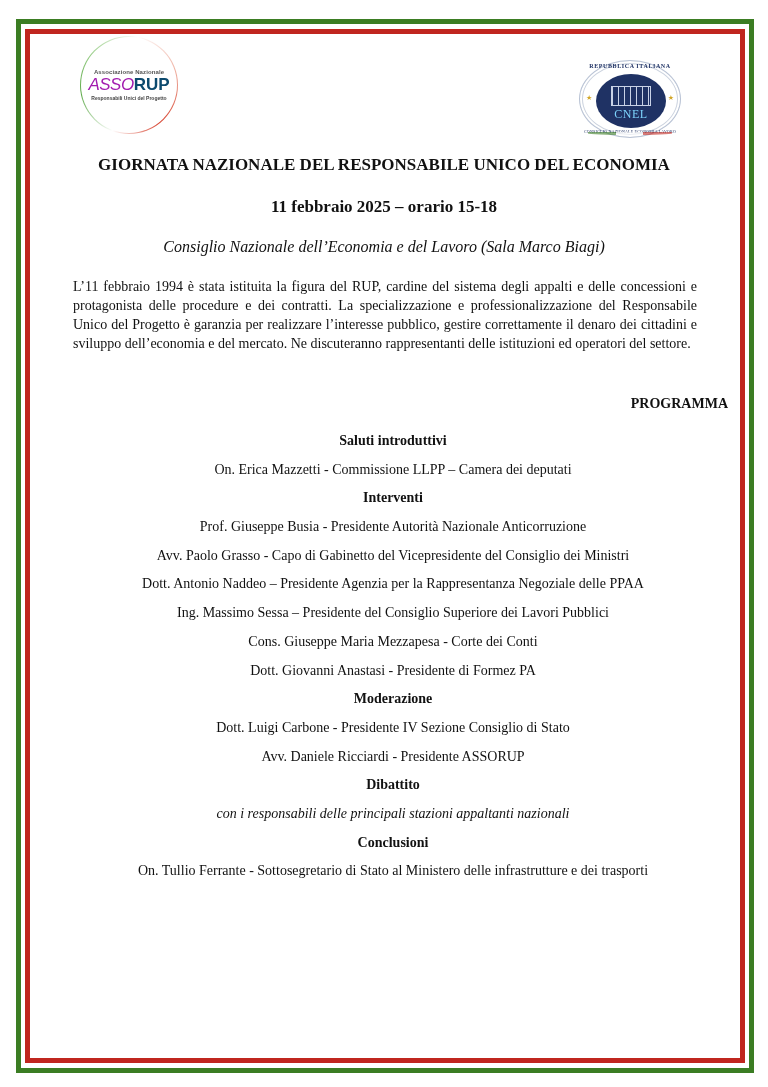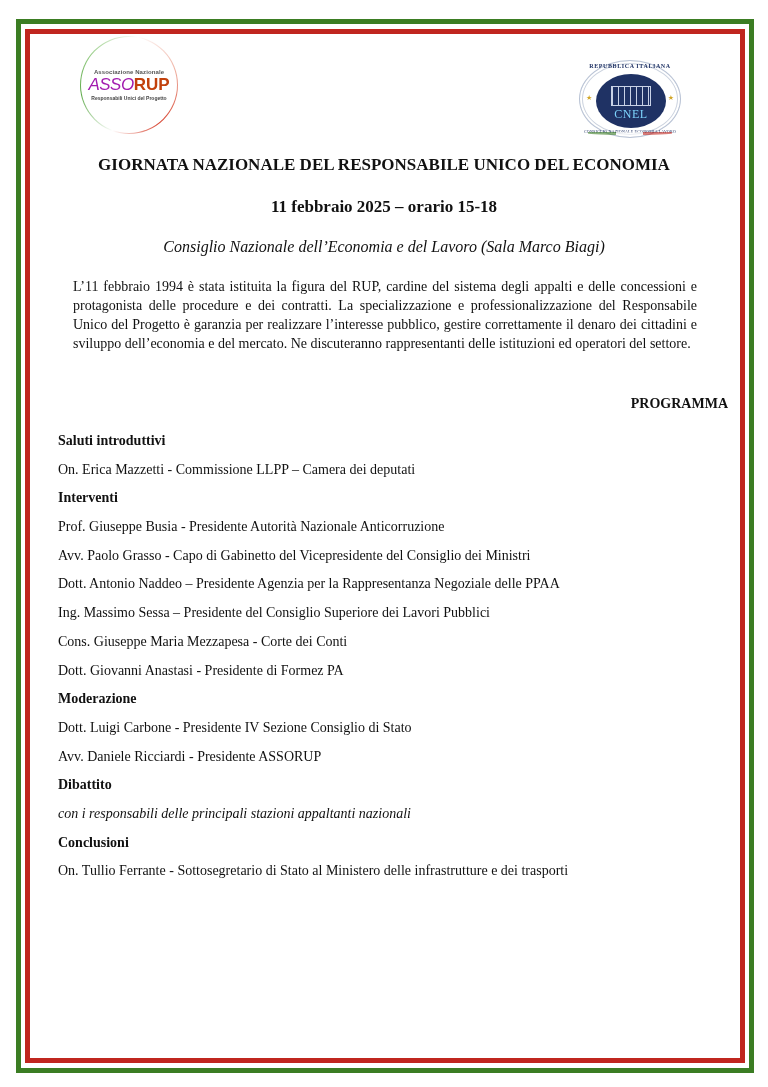--- a/index.html
+++ b/index.html
@@ -24,21 +24,21 @@
       conic-gradient(from 200deg, #ffffff 0deg, #5aa845 60deg, #9bcf8a 110deg, #ffffff 170deg, #f0b5a7 230deg, #d7422e 300deg, #ffffff 360deg);
     display: flex; flex-direction: column; align-items: center; justify-content: center;
   }
   .logo-assorup .inner {
     position: absolute; inset: 1px; border-radius: 50%; background: #fff;
     display: flex; flex-direction: column; align-items: center; justify-content: center;
   }
   .logo-assorup .l1 { font-family: "Liberation Sans", sans-serif; font-size: 6px; font-weight: bold; color: #555; letter-spacing: 0.1px; }
   .logo-assorup .l2 { font-family: "Liberation Sans", sans-serif; font-size: 17px; line-height: 18px; margin: 1px 0; white-space: nowrap; }
   .logo-assorup .l2 .asso { color: #a21caf; font-style: italic; font-weight: normal; letter-spacing: -0.5px; }
-  .logo-assorup .l2 .rup { color: #c2410c; font-weight: bold; }
+  .logo-assorup .l2 .rup { color: #0c4a6e; font-weight: bold; }
   .logo-assorup .l3 { font-family: "Liberation Sans", sans-serif; font-size: 5px; font-weight: bold; color: #444; }
 
   
   .logo-cnel {
     position: absolute; left: 579px; top: 60px; width: 102px; height: 78px;
     border-radius: 50%;
     background: #ffffff;
     border: 1px solid #b8c2d4;
     box-shadow: inset 0 0 0 2px #fff, inset 0 0 0 3px #ccd3df;
   }
@@ -84,21 +84,21 @@
   }
   .intro {
     position: absolute; left: 73px; width: 624px; top: 277px;
     font-size: 14px; line-height: 19.1px; text-align: justify;
   }
   .program-heading {
     position: absolute; left: 40px; width: 688px; top: 395px; text-align: right;
     font-size: 14px; font-weight: bold; line-height: 18px;
   }
   .program {
-    position: absolute; left: 58px; width: 640px; top: 432px;
+    position: absolute; left: 73px; width: 640px; top: 432px; text-align: center;
   }
   .program .line {
     height: 28.7px; font-size: 14px; line-height: 18px; white-space: nowrap;
   }
   .program .line.section { font-weight: bold; }
   .program .line.italic { font-style: italic; }
 </style>
 </head>
 <body>
 

